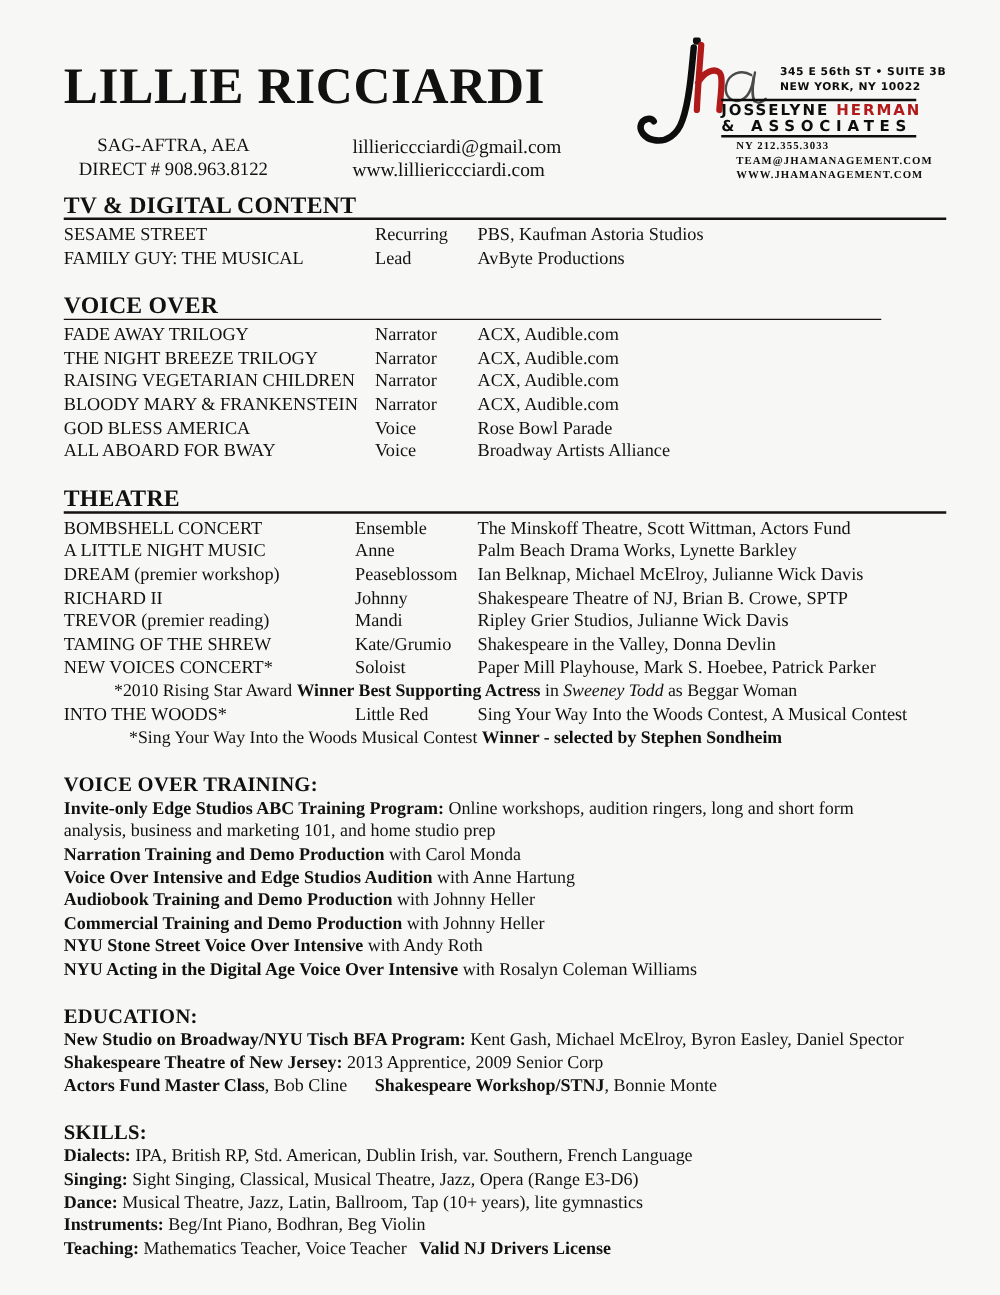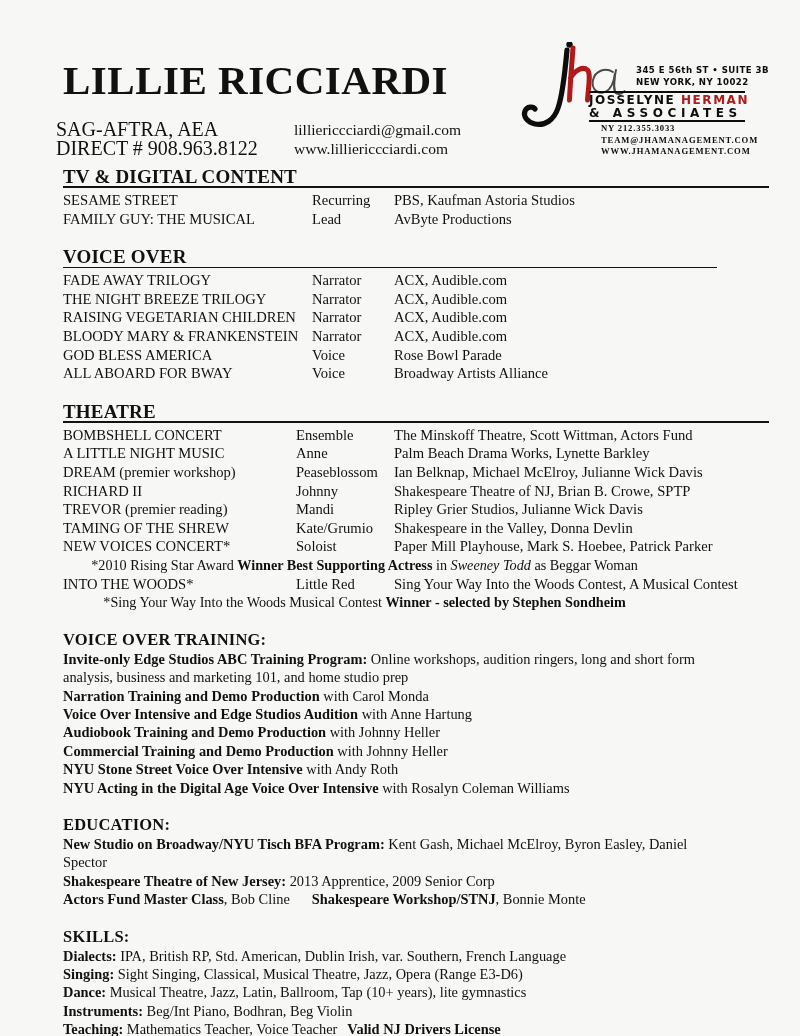--- a/index.html
+++ b/index.html
@@ -13,44 +13,45 @@
     font-family: "Liberation Serif", "DejaVu Serif", serif;
     color: #111111;
     -webkit-font-smoothing: antialiased;
     overflow: hidden;
   }
   .page {
     position: relative;
     width: 785px;
     height: 1036px;
     box-sizing: border-box;
-    padding: 16px;
+    padding: 4px;
   }
 
   
   .header {
     position: relative;
     height: 150px;
   }
   .name {
     position: absolute;
     left: 47px;
     top: 44px;
     font-size: 41px;
     letter-spacing: 0.5px;
     font-weight: 700;
     line-height: 1;
     white-space: nowrap;
   }
   .contact-left {
     position: absolute;
-    left: 40px;
+    left: 59px;
     top: 104px;
-    font-size: 20px;
+    font-size: 15px;
     line-height: 19px;
+    text-align: center;
   }
   .contact-right {
     position: absolute;
     left: 278px;
     top: 104px;
     font-size: 15.5px;
     line-height: 19px;
   }
   .contact-line { white-space: nowrap; }
 

